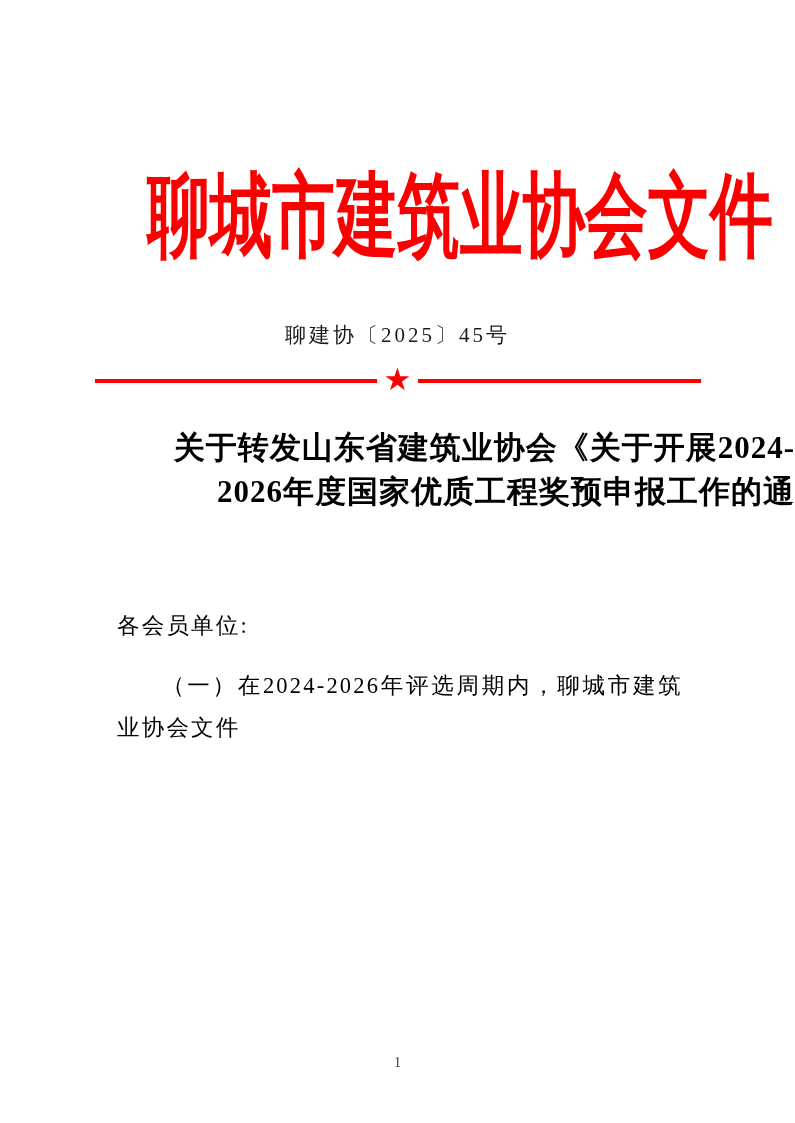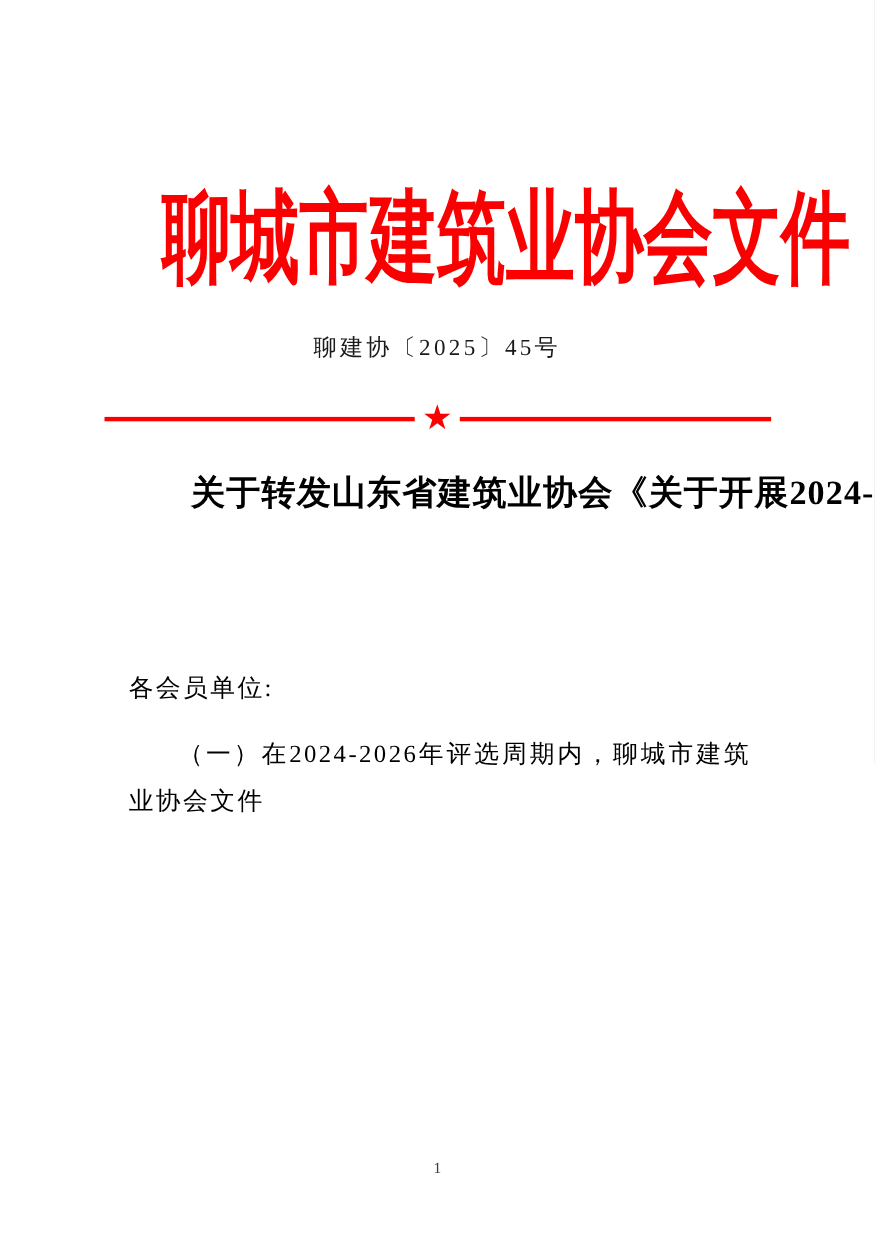--- a/index.html
+++ b/index.html
@@ -29,21 +29,21 @@
     color: #fa0000;
     white-space: nowrap;
     transform: scaleX(0.68);
     transform-origin: center;
     line-height: 1.05;
   }
 
   
   .doc-no {
     position: absolute;
-    top: 302px;
+    top: 321px;
     left: 0;
     width: 100%;
     text-align: center;
     font-size: 21px;
     letter-spacing: 3px;
     color: #1a1a1a;
   }
 
   
   .divider {
@@ -126,20 +126,21 @@
   <div class="doc-no">聊建协〔2025〕45号</div>
 
   <div class="divider">
     <span class="seg"></span>
     <span class="star">★</span>
     <span class="seg"></span>
   </div>
 
   <div class="title">
     <div>关于转发山东省建筑业协会《关于开展2024-</div>
+    <div>2026年度国家优质工程奖预申报工作的通</div>
   </div>
 
   <div class="body-text">
     <p>各会员单位:</p>
     <p class="indent">（一）在2024-2026年评选周期内，聊城市建筑业协会文件</p>
   </div>
 
   <div class="page-number">1</div>
 
 </div>

